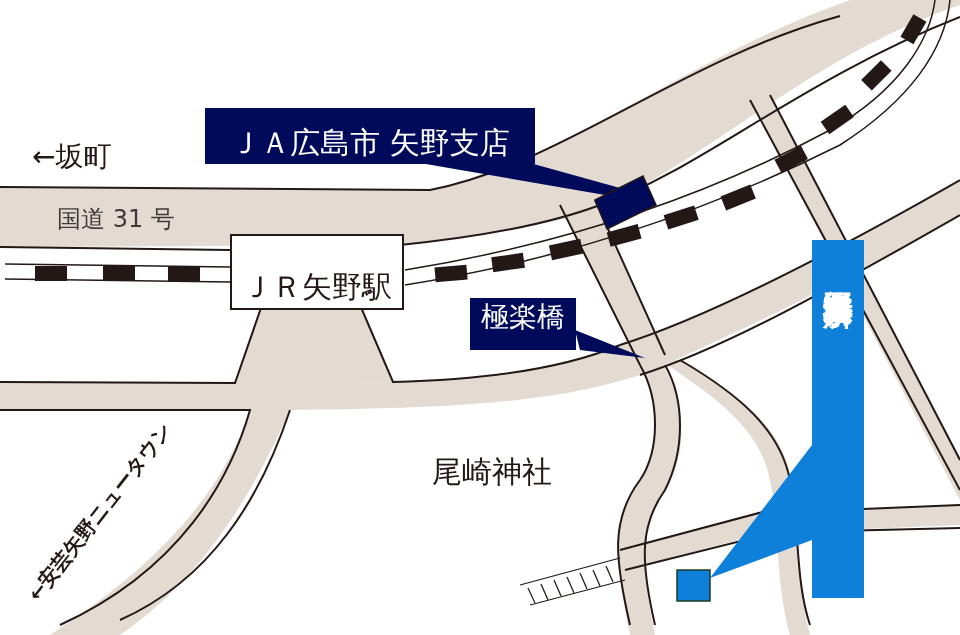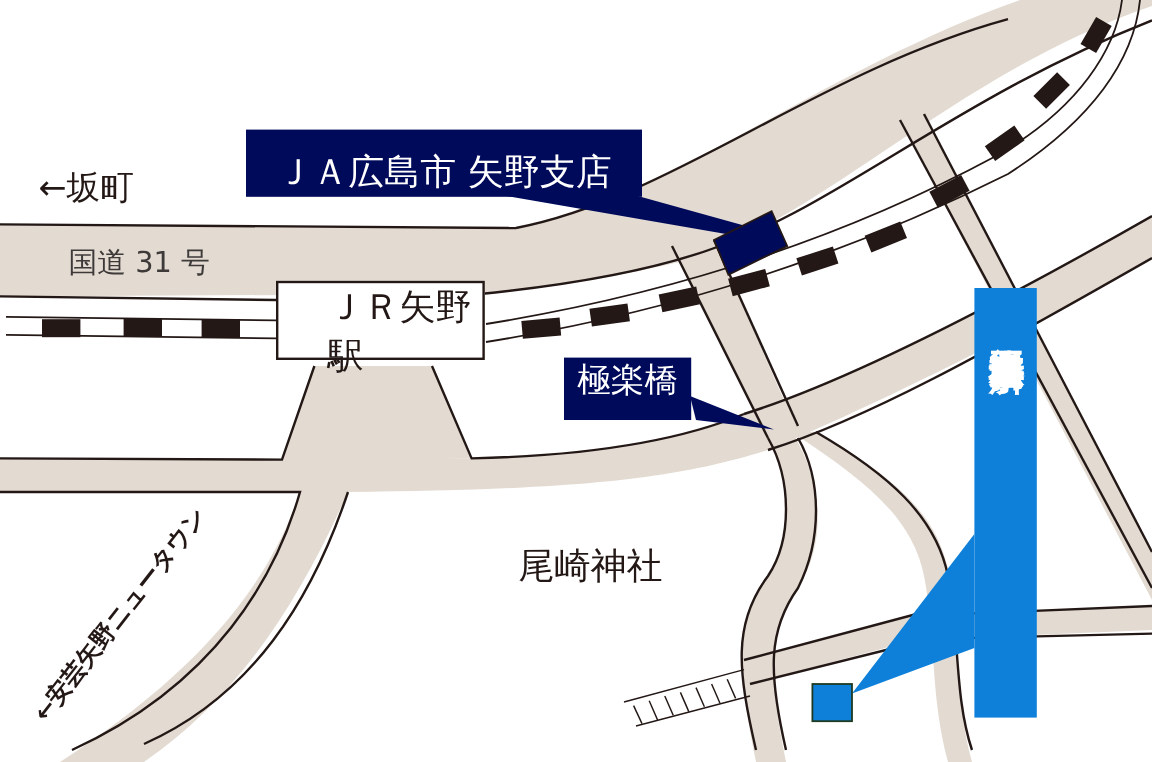--- a/index.html
+++ b/index.html
@@ -98,21 +98,21 @@
 
     <polygon points="575,330 580,350 645,358" fill="#000a5a"></polygon>
 
     <polygon points="812,445 812,540 710,578" fill="#0e80d9"></polygon>
     <rect x="677" y="570" width="33" height="31" fill="#0e80d9" stroke="#1e3a20" stroke-width="1.5"></rect>
   </svg>
 
   <div class="lbl" style="left:32px;top:138px;font-size:28px;">←坂町</div>
   <div class="lbl" style="left:45px;top:203px;font-size:24px;color:#3e3a39;margin-left:12px;">国道 31 号</div>
 
-  <div style="position:absolute;left:230px;top:234px;width:174px;height:66px;border:2px solid #231815;background:#fff;box-sizing:border-box;display:flex;align-items:flex-start;justify-content:center;padding-left:41px;">
+  <div style="position:absolute;left:230px;top:234px;width:174px;height:76px;border:2px solid #231815;background:#fff;box-sizing:border-box;display:flex;align-items:flex-end;justify-content:center;">
     <span style="font-size:30px;color:#231815;">ＪＲ矢野駅</span>
   </div>
 
   <div class="navy-box" style="left:205px;top:108px;width:330px;height:56px;display:flex;align-items:flex-end;justify-content:center;font-size:30px;">
     <span>ＪＡ広島市 矢野支店</span>
   </div>
 
   <div class="navy-box" style="left:470px;top:298px;width:106px;height:52px;display:flex;align-items:flex-start;justify-content:center;font-size:28px;">
     <span>極楽橋</span>
   </div>

